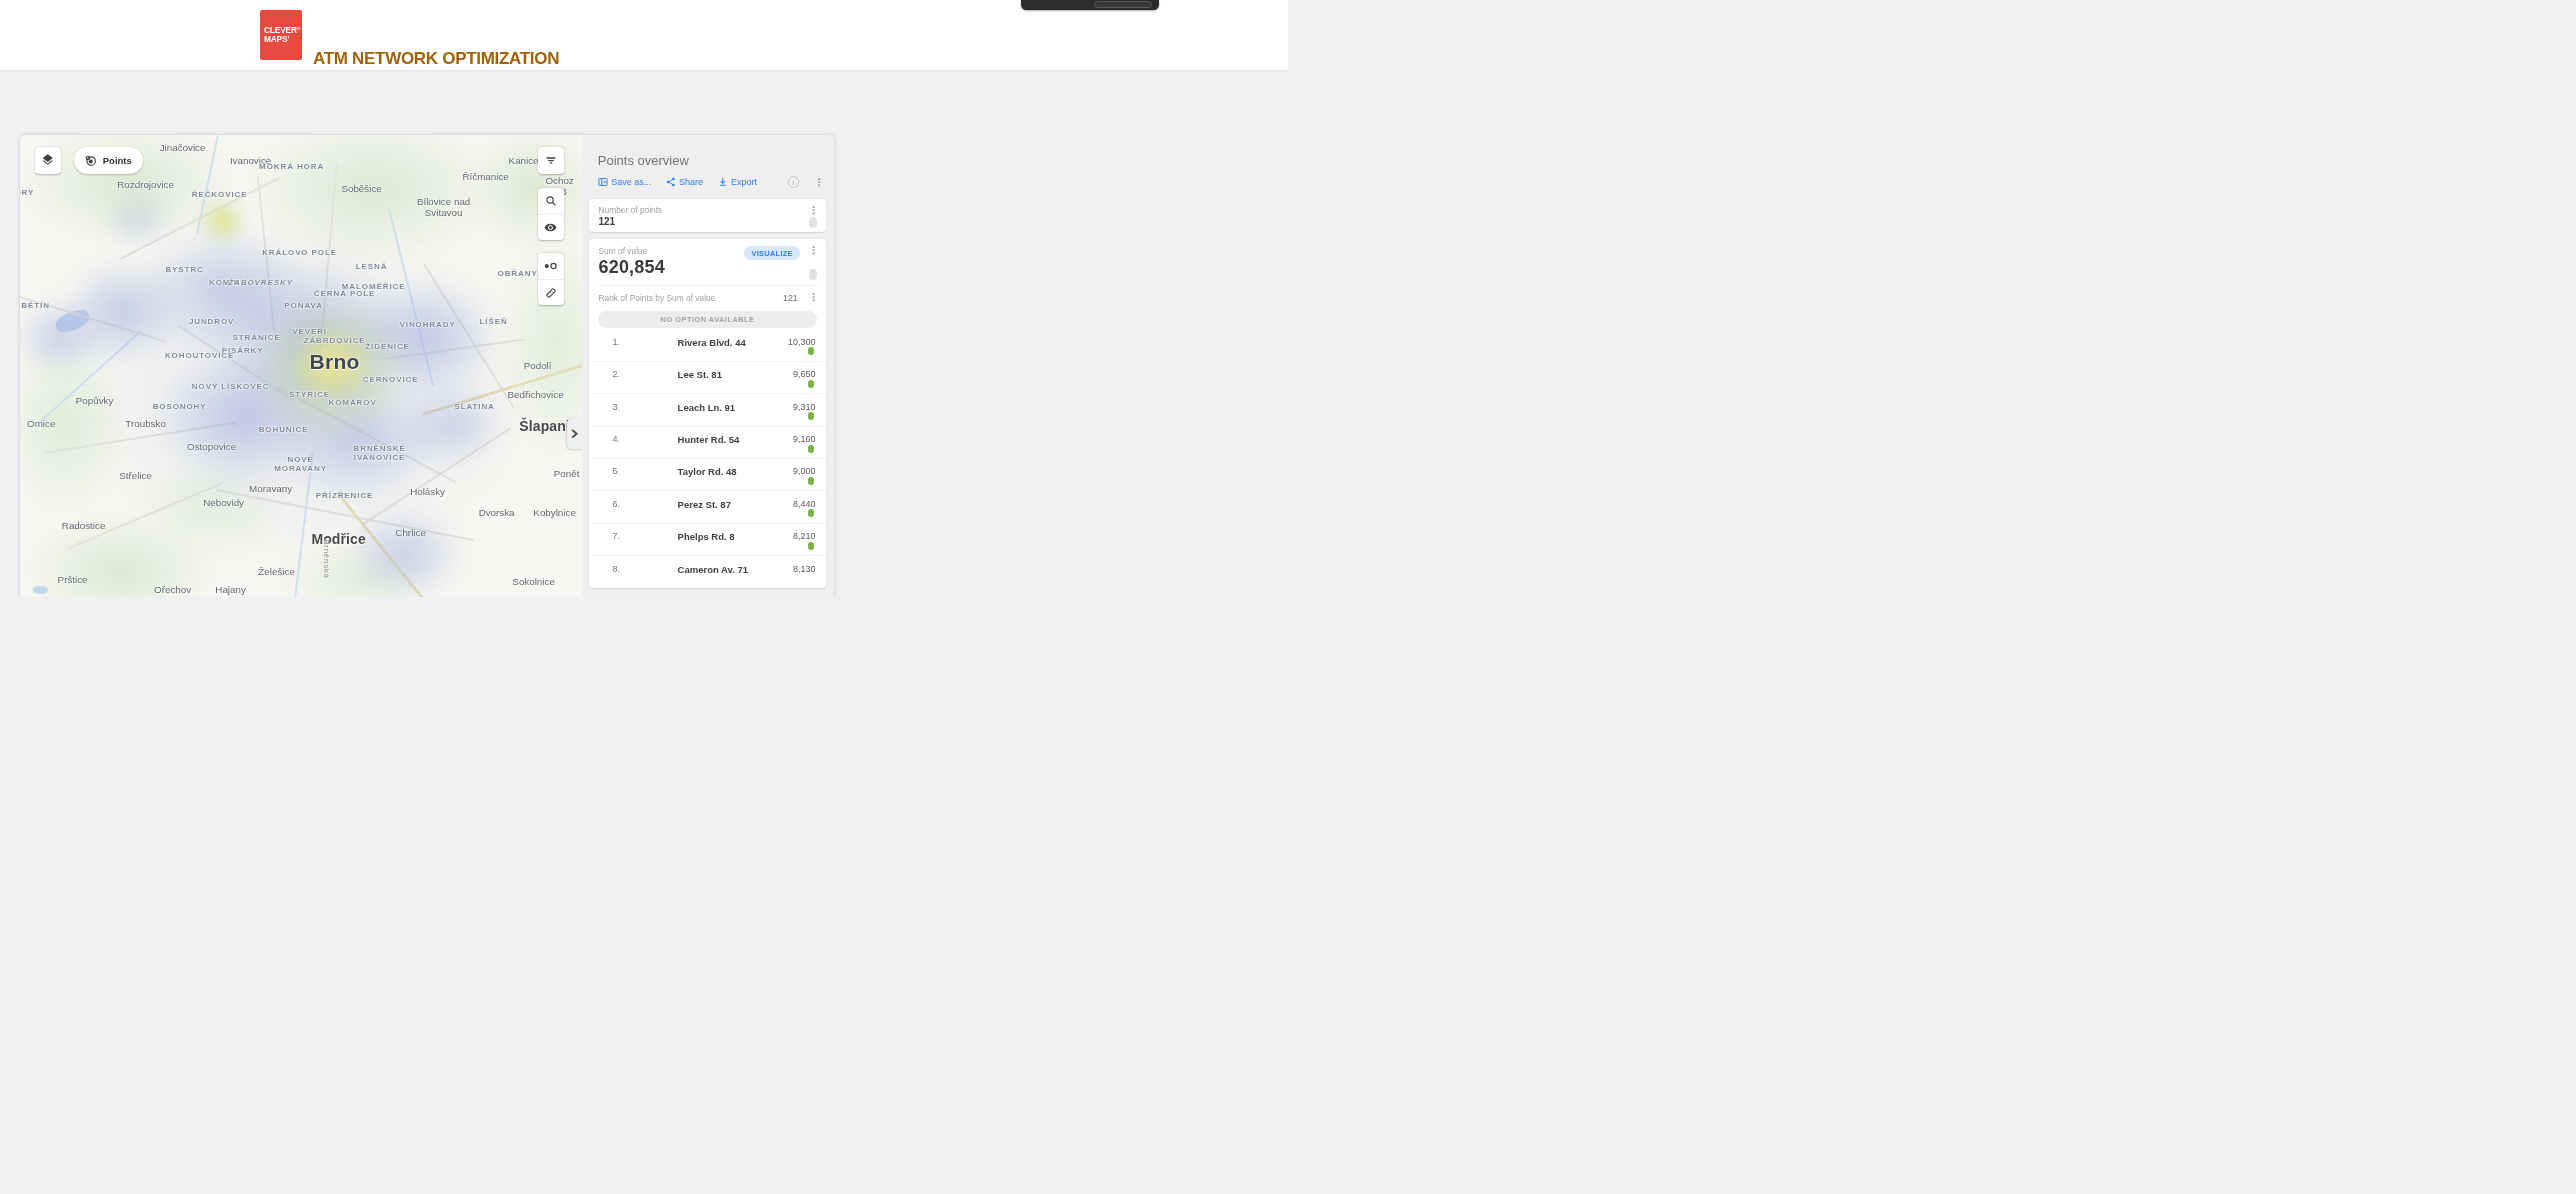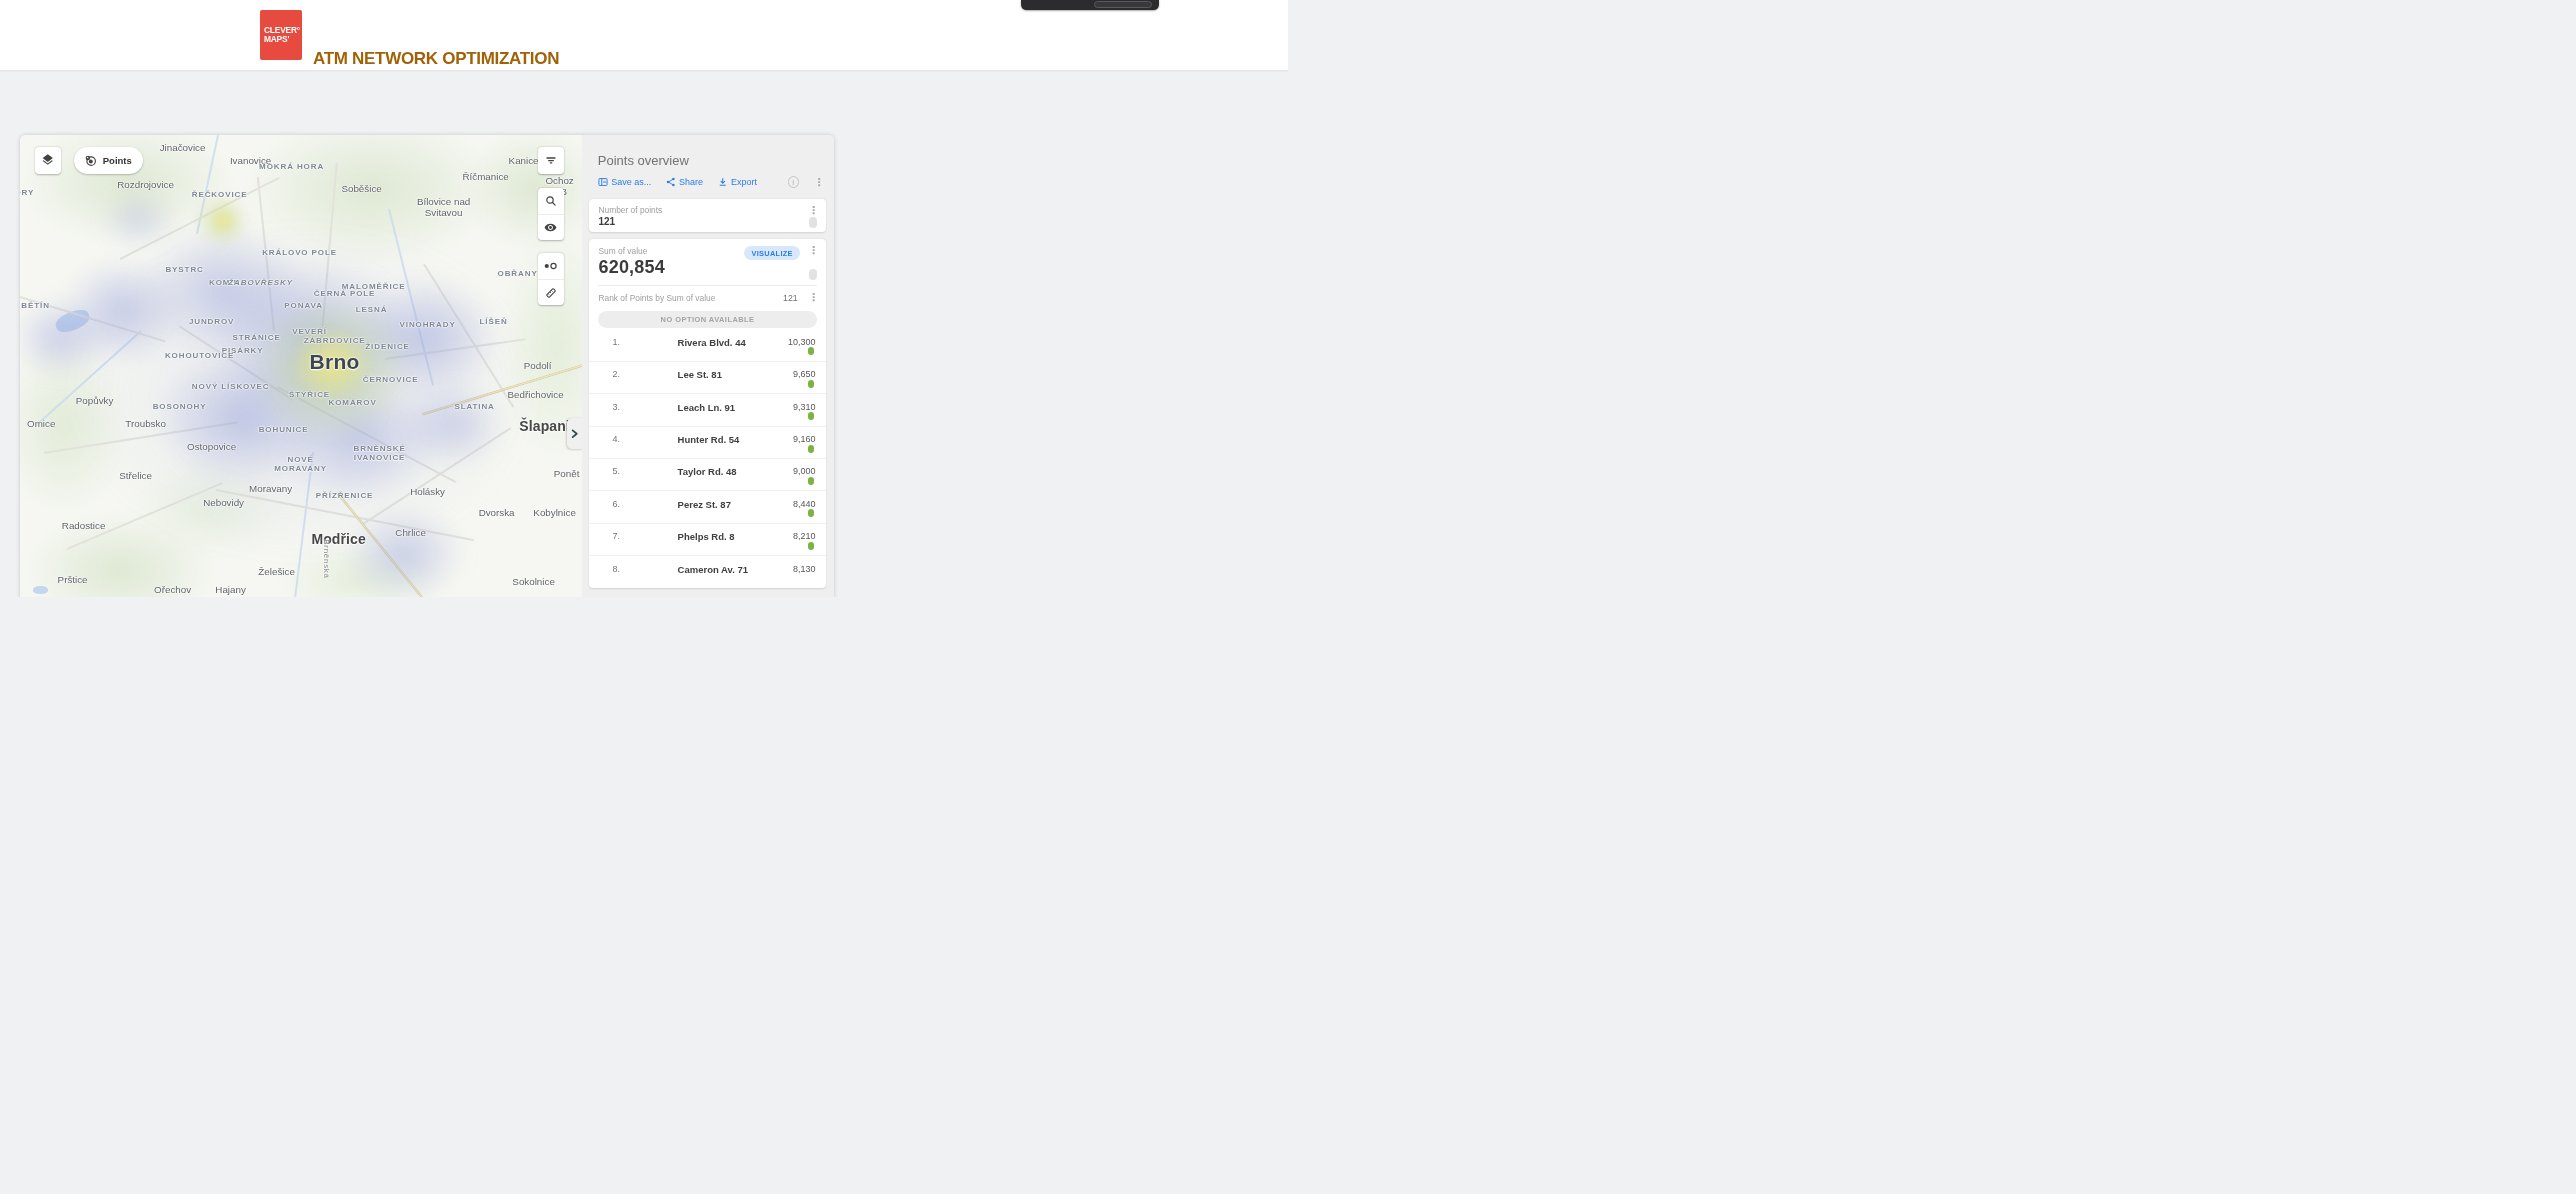--- a/index.html
+++ b/index.html
@@ -166,21 +166,21 @@
           <span class="lbl town" style="left: 504px; top: 25px;">Kanice</span>
           <span class="lbl town" style="left: 126px; top: 49px;">Rozdrojovice</span>
           <span class="lbl town" style="left: 466px; top: 41px;">Říčmanice</span>
           <span class="lbl town" style="left: 342px; top: 53px;">Soběšice</span>
           <span class="lbl district" style="left: 200px; top: 59px;">ŘEČKOVICE</span>
           <span class="lbl town" style="left: 424px; top: 72px;">Bílovice nad
 Svitavou</span>
           <span class="lbl town" style="left: 540px; top: 51px;">Ochoz u B</span>
           <span class="lbl district" style="left: -9.5px; top: 57px;">VÉ DVORY</span>
           <span class="lbl district" style="left: 280px; top: 117px;">KRÁLOVO POLE</span>
-          <span class="lbl district" style="left: 352px; top: 131px; margin-top: 43px;">LESNÁ</span>
+          <span class="lbl district" style="left: 352px; top: 131px;">LESNÁ</span>
           <span class="lbl district" style="left: 498px; top: 138px;">OBŘANY</span>
           <span class="lbl district" style="left: 165px; top: 134px;">BYSTRC</span>
           <span class="lbl district" style="left: 205px; top: 147px;">KOMÍN</span>
           <span class="lbl district" style="left: 241px; top: 147px; font-style: italic;">ŽABOVŘESKY</span>
           <span class="lbl district" style="left: 354px; top: 151px;">MALOMĚŘICE</span>
           <span class="lbl district" style="left: 284px; top: 170px;">PONAVA</span>
           <span class="lbl district" style="left: 325px; top: 158px;">ČERNÁ POLE</span>
           <span class="lbl district" style="left: 10px; top: 170px;">ŽEBĚTÍN</span>
           <span class="lbl district" style="left: 408px; top: 189px;">VINOHRADY</span>
           <span class="lbl district" style="left: 474px; top: 186px;">LÍŠEŇ</span>

